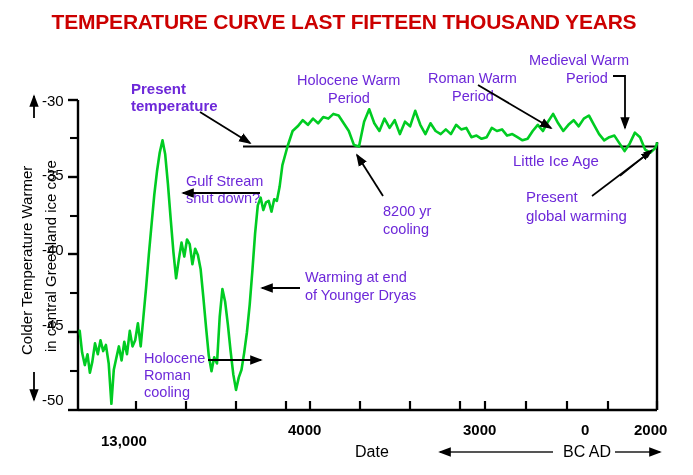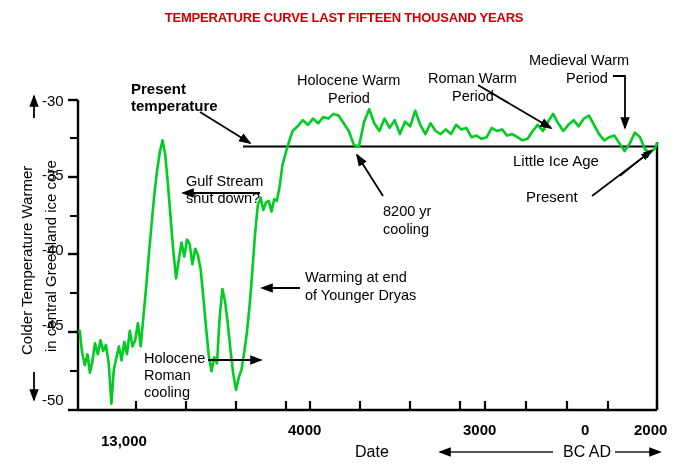--- a/index.html
+++ b/index.html
@@ -21,37 +21,37 @@
     width: 693px;
     height: 475px;
   }
   .title {
     position: absolute;
     left: 0; top: 10px;
     width: 688px;
     text-align: center;
     font-family: "Liberation Sans", sans-serif;
     font-weight: bold;
-    font-size: 13px;
+    font-size: 21px;
     letter-spacing: -0.2px;
     color: #cc0000;
     white-space: nowrap;
   }
   svg.plot {
     position: absolute;
     left: 0; top: 0;
     width: 693px;
     height: 475px;
   }
   .lbl {
     position: absolute;
     font-family: "Liberation Sans", sans-serif;
     font-size: 14.5px;
     line-height: 17px;
-    color: #000000;
+    color: #6d28d9;
     white-space: nowrap;
   }
   .lbl.bold { font-weight: bold; }
   .axnum {
     position: absolute;
     font-family: "Liberation Sans", sans-serif;
     font-size: 15px;
     color: #000;
     white-space: nowrap;
   }
@@ -99,20 +99,21 @@
 
   <div class="lbl" style="left:428px; top:70px;">Roman Warm</div>
   <div class="lbl" style="left:452px; top:88px;">Period</div>
 
   <div class="lbl" style="left:529px; top:52px;">Medieval Warm</div>
   <div class="lbl" style="left:566px; top:70px;">Period</div>
 
   <div class="lbl" style="left:513px; top:152px; font-size:15px;">Little Ice Age</div>
 
   <div class="lbl" style="left:526px; top:188px; font-size:15px;">Present</div>
+  <div class="lbl" style="left:526px; top:207px; font-size:15px;">global warming</div>
 
   <div class="lbl" style="left:186px; top:173px;">Gulf Stream</div>
   <div class="lbl" style="left:186px; top:190px;">shut down?</div>
 
   <div class="lbl" style="left:144px; top:350px;">Holocene</div>
   <div class="lbl" style="left:144px; top:367px;">Roman</div>
   <div class="lbl" style="left:144px; top:384px;">cooling</div>
 
   <div class="lbl" style="left:305px; top:269px;">Warming at end</div>
   <div class="lbl" style="left:305px; top:287px;">of Younger Dryas</div>

